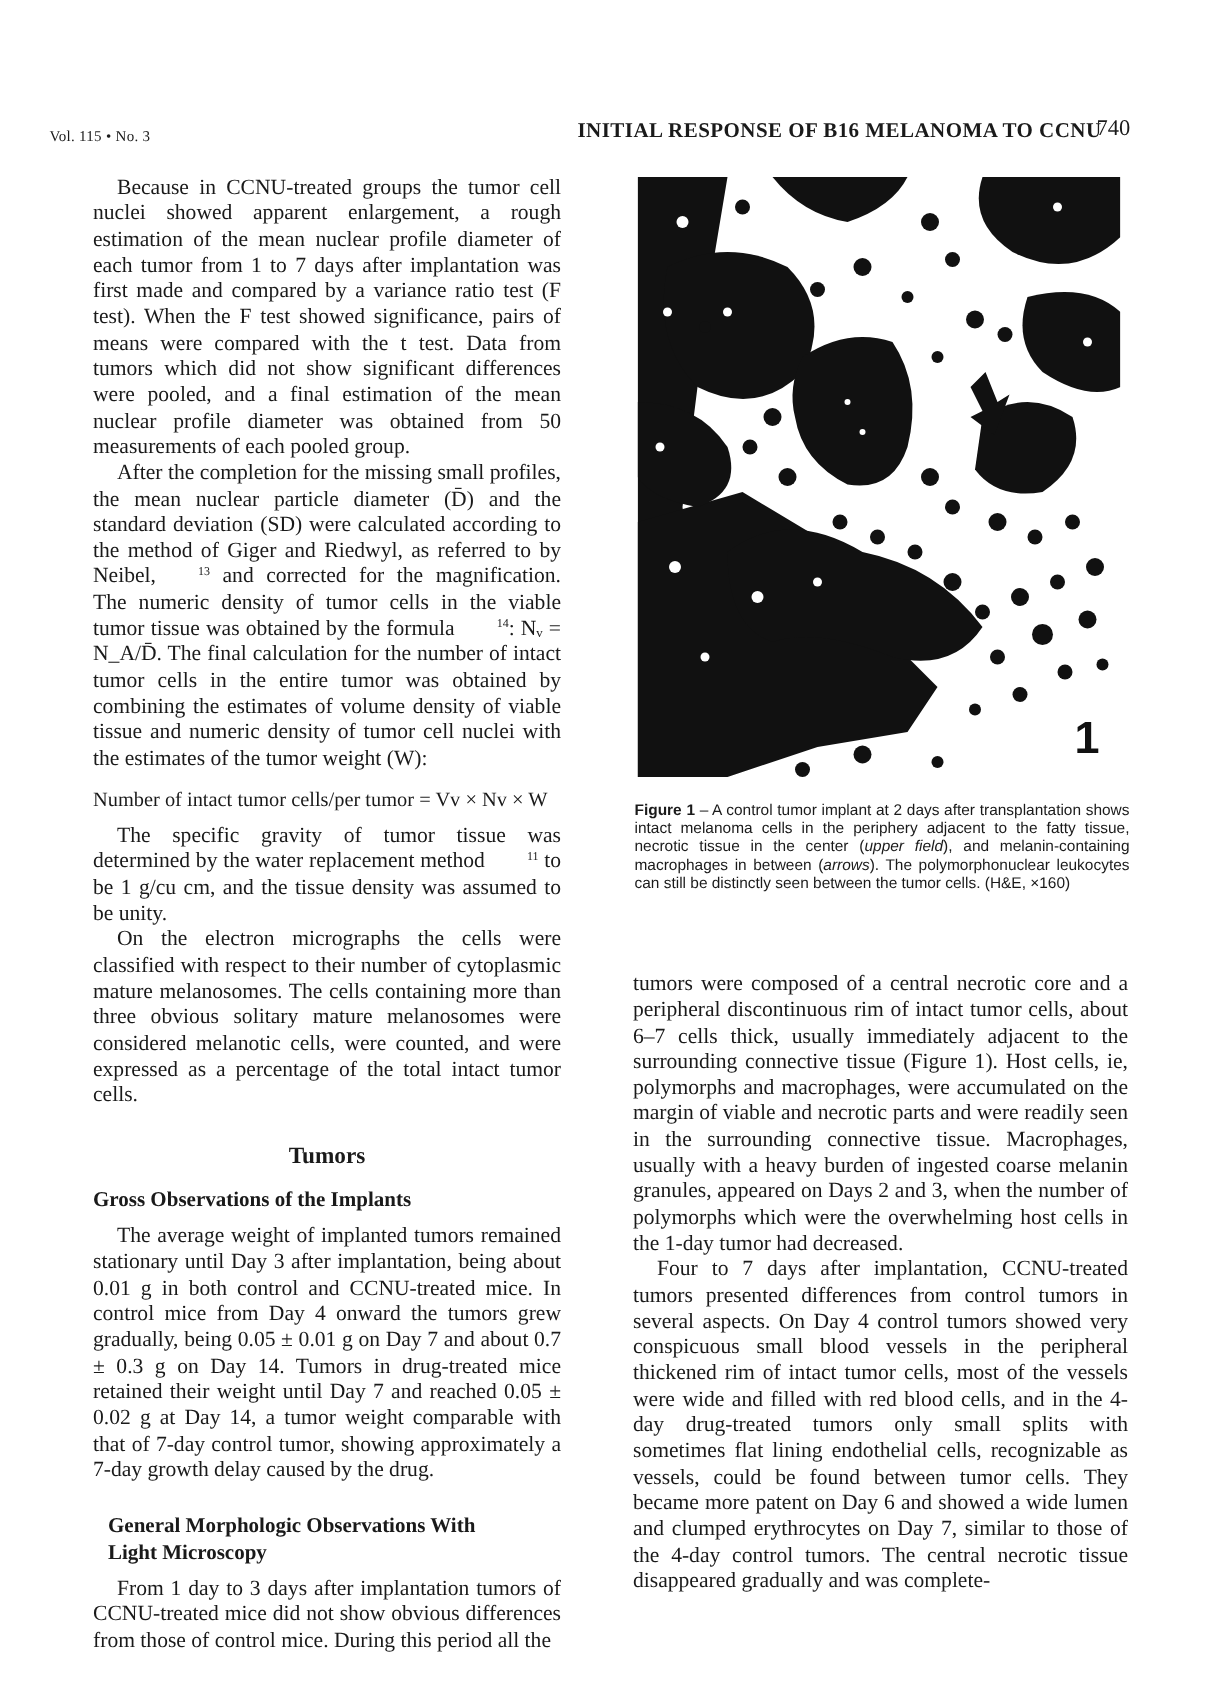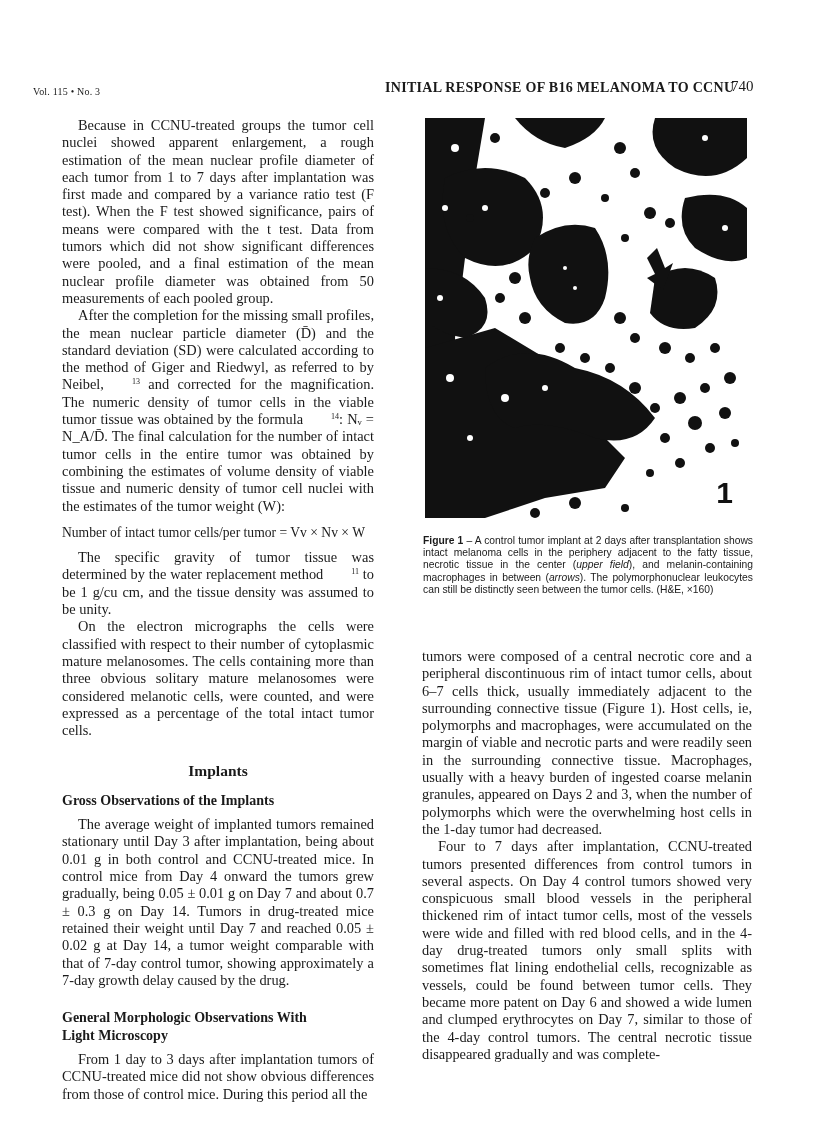--- a/index.html
+++ b/index.html
@@ -9,21 +9,21 @@
   .running-head-right { position: absolute; left: 385px; top: 80px; font-size: 14px; font-weight: bold; letter-spacing: 0.3px; }
   .page-number { position: absolute; left: 731px; top: 78px; font-size: 15px; }
   .col { position: absolute; font-size: 14.4px; line-height: 17.3px; text-align: justify; }
   .col-left { left: 62px; top: 117px; width: 312px; }
   .col-right { left: 422px; top: 648px; width: 330px; }
   .col p { margin: 0; text-indent: 16px; hyphens: manual; }
   .col p.noindent { text-indent: 0; }
   .equation { text-indent: 0 !important; margin: 9px 0 8px 0 !important; font-size: 13.6px; white-space: nowrap; }
   .section-heading { text-align: center; font-weight: bold; font-size: 15.5px; margin: 23px 0 12px 0; }
   .subheading { font-weight: bold; font-size: 14px; line-height: 17.5px; margin: 0 0 7px 0; text-align: left; }
-  .subheading.spaced { margin-top: 20px; }
+  .subheading.spaced { margin-top: 20px; margin-left: 10px; }
   .figure { position: absolute; left: 425px; top: 118px; width: 322px; height: 400px; overflow: hidden; background: #fff; }
   .figure svg { display: block; }
   .figure-label { position: absolute; right: 14px; bottom: 8px; font-family: "Liberation Sans", sans-serif;
                   font-weight: bold; font-size: 30px; color: #111; }
   .caption { position: absolute; left: 423px; top: 535px; width: 330px; font-family: "Liberation Sans", "DejaVu Sans", sans-serif;
              font-size: 10.3px; line-height: 12.2px; text-align: justify; }
   .caption b { font-weight: bold; }
   i { font-style: italic; }
   sup { font-size: 8px; line-height: 0; vertical-align: 5px; margin-left: 28px; }
 </style>
@@ -33,21 +33,21 @@
 <div class="running-head-left">Vol. 115 • No. 3</div>
 <div class="running-head-right">INITIAL RESPONSE OF B16 MELANOMA TO CCNU</div>
 <div class="page-number">740</div>
 
 <div class="col col-left">
   <p>Because in CCNU-treated groups the tumor cell nuclei showed apparent enlargement, a rough estimation of the mean nuclear profile diameter of each tumor from 1 to 7 days after implantation was first made and compared by a variance ratio test (F test). When the F test showed significance, pairs of means were compared with the t test. Data from tumors which did not show significant differences were pooled, and a final estimation of the mean nuclear profile diameter was obtained from 50 measurements of each pooled group.</p>
   <p><span>After the completion for the missing small profiles, the mean nuclear particle diameter (D̄) and the standard deviation (SD) were calculated according to the method of Giger and Riedwyl, as referred to by Neibel,</span><sup>13</sup><span> and corrected for the magnification. The numeric density of tumor cells in the viable tumor tissue was obtained by the formula</span><sup>14</sup><span>: Nᵥ = N_A/D̄. The final calculation for the number of intact tumor cells in the entire tumor was obtained by combining the estimates of volume density of viable tissue and numeric density of tumor cell nuclei with the estimates of the tumor weight (W):</span></p>
   <p class="equation">Number of intact tumor cells/per tumor = Vv × Nv × W</p>
   <p><span>The specific gravity of tumor tissue was determined by the water replacement method</span><sup>11</sup><span> to be 1 g/cu cm, and the tissue density was assumed to be unity.</span></p>
   <p>On the electron micrographs the cells were classified with respect to their number of cytoplasmic mature melanosomes. The cells containing more than three obvious solitary mature melanosomes were considered melanotic cells, were counted, and were expressed as a percentage of the total intact tumor cells.</p>
-  <div class="section-heading">Implants</div>
+  <div class="section-heading">Tumors</div>
   <div class="subheading">Gross Observations of the Implants</div>
   <p>The average weight of implanted tumors remained stationary until Day 3 after implantation, being about 0.01 g in both control and CCNU-treated mice. In control mice from Day 4 onward the tumors grew gradually, being 0.05 ± 0.01 g on Day 7 and about 0.7 ± 0.3 g on Day 14. Tumors in drug-treated mice retained their weight until Day 7 and reached 0.05 ± 0.02 g at Day 14, a tumor weight comparable with that of 7-day control tumor, showing approximately a 7-day growth delay caused by the drug.</p>
   <div class="subheading spaced">
     <span>General Morphologic Observations With</span><br><span>Light Microscopy</span>
   </div>
   <p>From 1 day to 3 days after implantation tumors of CCNU-treated mice did not show obvious differences from those of control mice. During this period all the</p>
 </div>
 
 <div class="figure">
   <svg width="322" height="400" viewBox="0 0 322 400">

